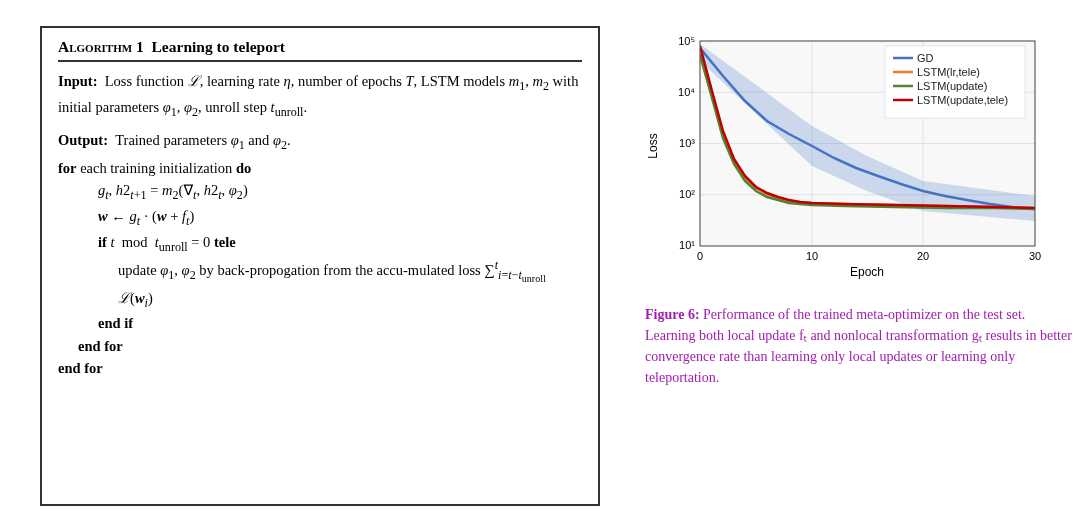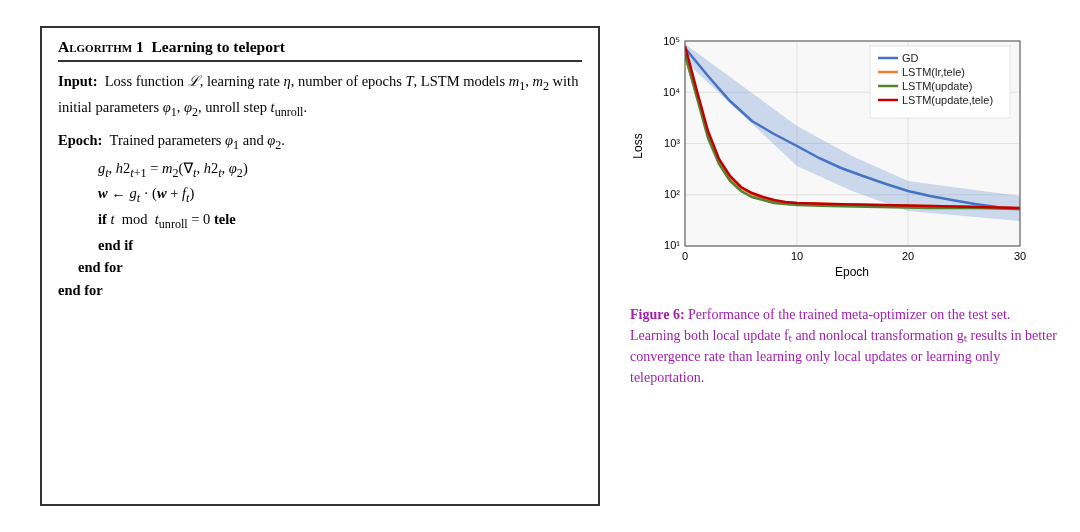--- a/index.html
+++ b/index.html
@@ -12,21 +12,21 @@
       display: flex;
       align-items: center;
       justify-content: center;
       overflow: hidden;
     }
     .container {
       display: flex;
       flex-direction: row;
       width: 1040px;
       height: 500px;
-      gap: 30px;
+      gap: 45px;
       padding: 10px 20px;
     }
     .left-panel {
       flex: 0 0 560px;
       border: 2px solid #333;
       padding: 10px 16px 12px 16px;
     }
     .algo-title {
       font-weight: bold;
       font-size: 15.5px;
@@ -79,31 +79,37 @@
     <div class="algo-title">
       <span class="alg-label">Algorithm 1</span>
       &nbsp;<span>Learning to teleport</span>
     </div>
     <div class="algo-body">
       <div class="input-line">
         <span class="kw-bold">Input:</span>
         &nbsp;Loss function <i>ℒ</i>, learning rate <i>η</i>, number of epochs <i>T</i>, LSTM models <i>m</i><sub>1</sub>, <i>m</i><sub>2</sub> with initial parameters <i>φ</i><sub>1</sub>, <i>φ</i><sub>2</sub>, unroll step <i>t</i><sub>unroll</sub>.
       </div>
       <div class="output-line">
-        <span class="kw-bold">Epoch:</span>
+        <span class="kw-bold">Output:</span>
         &nbsp;Trained parameters <i>φ</i><sub>1</sub> and <i>φ</i><sub>2</sub>.
       </div>
+      <div class="indent0">
+        <span class="kw-bold">for</span> each training initialization <span class="kw-bold">do</span>
+      </div>
       <div class="indent2">
         <i>g</i><sub><i>t</i></sub>, <i>h</i>2<sub><i>t</i>+1</sub> = <i>m</i><sub>2</sub>(∇<sub><i>t</i></sub>, <i>h</i>2<sub><i>t</i></sub>, <i>φ</i><sub>2</sub>)
       </div>
       <div class="indent2">
         <b><i>w</i></b> ← <i>g</i><sub><i>t</i></sub> · (<b><i>w</i></b> + <i>f</i><sub><i>t</i></sub>)
       </div>
       <div class="indent2">
         <span class="kw-bold">if</span> <i>t</i>&nbsp; mod&nbsp; <i>t</i><sub>unroll</sub> = 0 <span class="kw-bold">tele</span>
+      </div>
+      <div class="indent3">
+        update <i>φ</i><sub>1</sub>, <i>φ</i><sub>2</sub> by back-propogation from the accu-mulated loss ∑<sup><i>t</i></sup><sub><i>i</i>=<i>t</i>−<i>t</i><sub>unroll</sub></sub> <i>ℒ</i>(<b><i>w</i></b><sub><i>i</i></sub>)
       </div>
       <div class="indent2">
         <span class="kw-bold">end if</span>
       </div>
       <div class="indent1">
         <span class="kw-bold">end for</span>
       </div>
       <div class="indent0">
         <span class="kw-bold">end for</span>
       </div>

